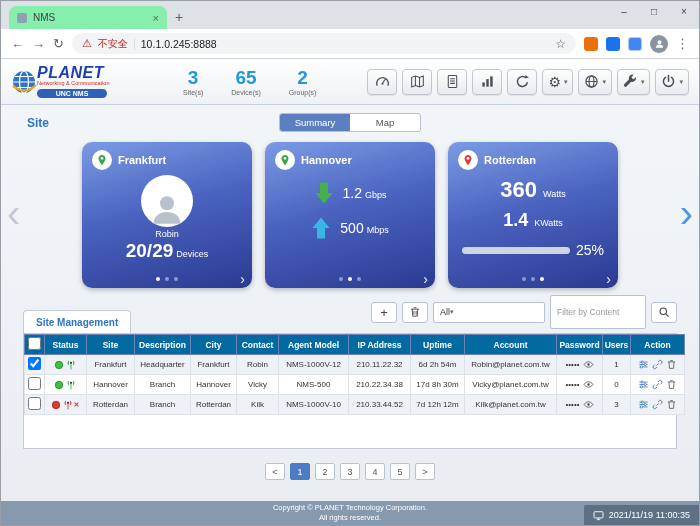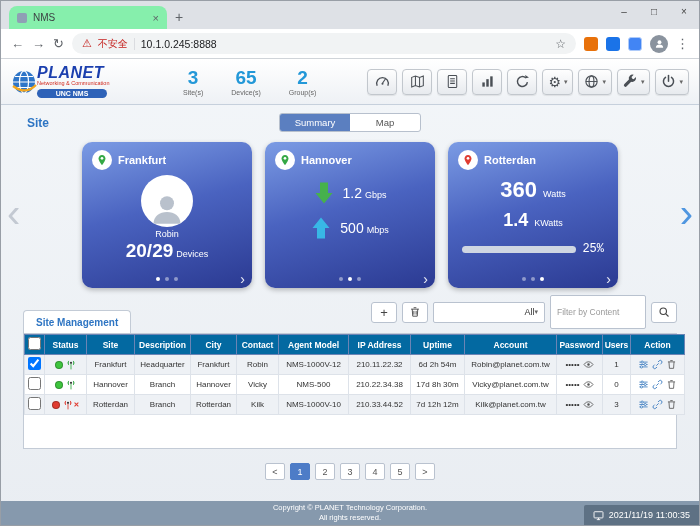--- a/index.html
+++ b/index.html
@@ -84,29 +84,29 @@
   .rate-val{font-size:14px;font-weight:normal;}
   .rate-unit{font-size:9px;margin-left:3px;}
   .baseline{display:flex;align-items:baseline;}
   .watt-row{display:flex;align-items:baseline;justify-content:center;gap:6px;margin-top:7px;}
   .watt-val{font-size:22px;font-weight:bold;}
   .watt-val2{font-size:18px;font-weight:bold;}
   .watt-unit{font-size:9px;}
   .watt-prog{display:flex;align-items:center;gap:6px;margin:11px 4px 0;}
   .ptrack{flex:1;height:7px;background:#cfd6e2;border-radius:4px;overflow:hidden;}
   .pfill{width:62%;height:100%;background:linear-gradient(#ffd34d,#f2b600);border-radius:4px;}
-  .plabel{font-size:12px;font-family:Liberation Mono, monospace;}
+  .plabel{font-size:14px;}
 
   
   .mgmt-row{display:flex;align-items:flex-end;padding:0 22px;margin-top:15px;height:27px;}
   .mgmt-tab{background:#fff;border:1px solid #c3cbd6;border-bottom:none;border-radius:4px 4px 0 0;color:#2e75c3;font-weight:bold;font-size:10px;padding:6px 12px 5px;}
   .mgmt-tools{margin-left:auto;display:flex;gap:5px;align-items:center;padding-bottom:4px;}
   .tool-btn{min-width:26px;height:21px;background:#fff;border:1px solid #b9c2cf;border-radius:3px;display:flex;align-items:center;justify-content:center;color:#444;font-size:13px;}
   .tool-btn svg{width:12px;height:12px;}
-  .sel{width:112px;height:21px;border:1px solid #b9c2cf;border-radius:2px;background:#fff;font-size:9px;color:#333;display:flex;align-items:center;justify-content:flex-end;padding:0 6px;}
+  .sel{width:112px;height:21px;border:1px solid #b9c2cf;border-radius:2px;background:#fff;font-size:9px;color:#333;display:flex;align-items:center;justify-content:flex-start;padding:0 6px;}
   .sel .caret{font-size:7px;}
   .filter-input{width:96px;height:21px;border:1px solid #b9c2cf;border-radius:2px;font-size:8.5px;padding:16px 6px;color:#333;font-family:"Liberation Sans",sans-serif;}
   .filter-input::placeholder{color:#999;}
 
   
   .table-wrap{margin:0 22px;background:#fff;border:1px solid #c3cbd6;min-height:116px;}
   table{width:100%;border-collapse:collapse;table-layout:fixed;}
   th{background:#0369a1;color:#fff;font-weight:bold;height:20px;border:1px solid #6b84b5;font-size:8.5px;}
   td{height:20px;text-align:center;border:1px solid #dde2e9;color:#333;font-size:8px;overflow:hidden;white-space:nowrap;}
   tbody tr:nth-child(odd){background:#eef1f5;}

